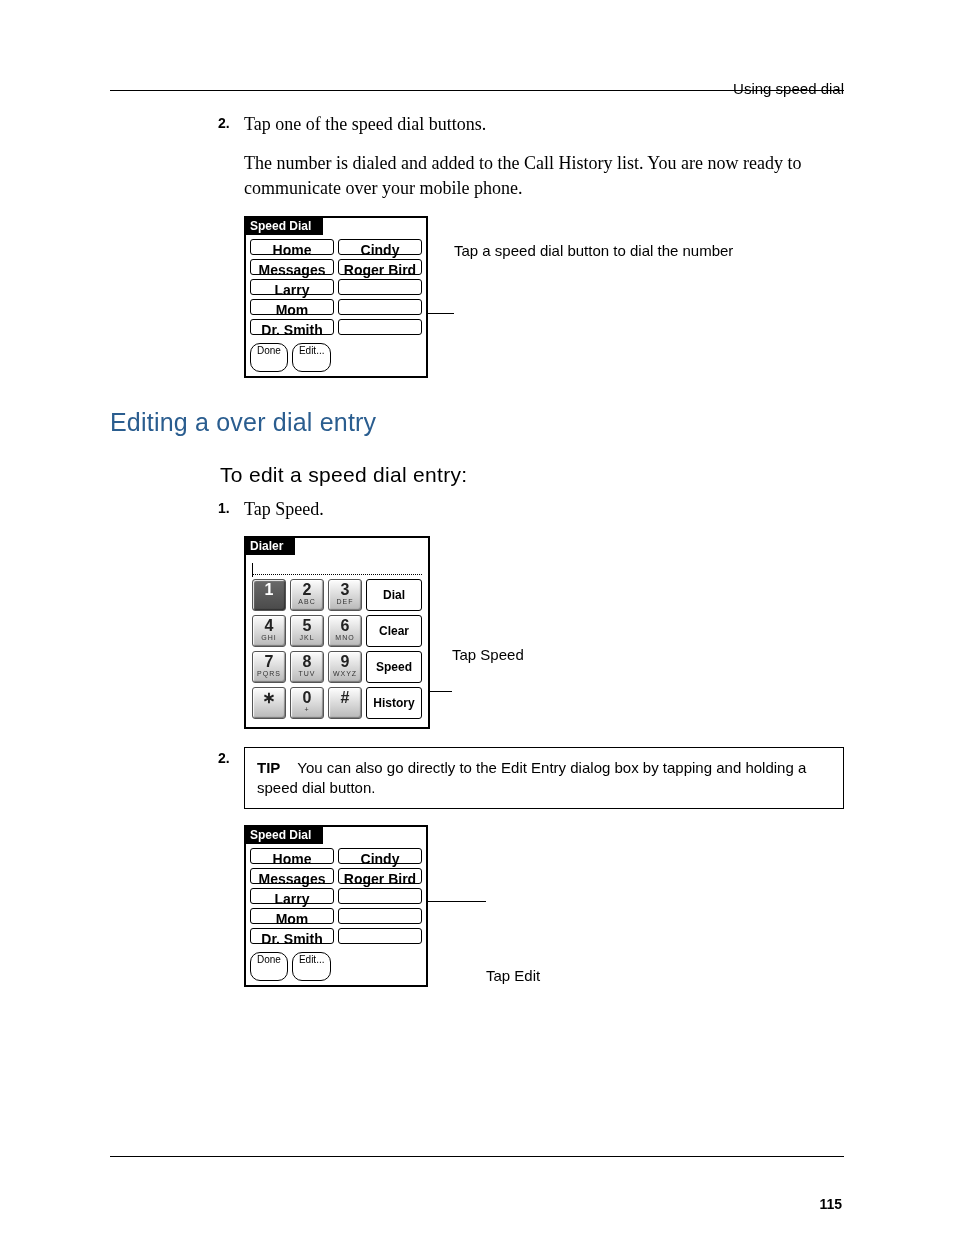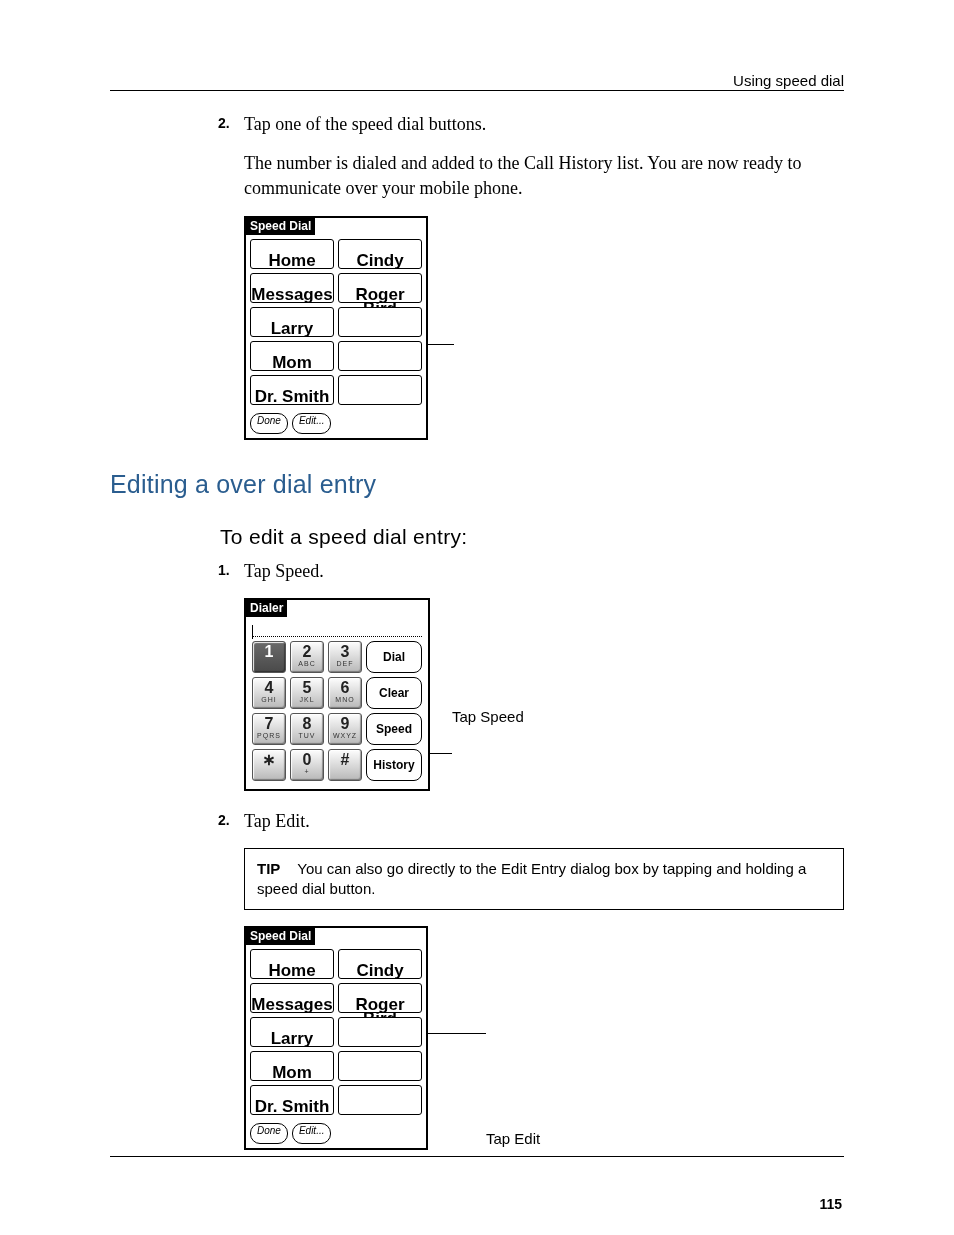--- a/index.html
+++ b/index.html
@@ -14,21 +14,21 @@
     margin: 0;
     width: var(--page-width);
     height: var(--page-height);
     font-family: "Palatino Linotype", Palatino, Georgia, "Times New Roman", serif;
     color: var(--text-color);
     position: relative;
     background: #fff;
   }
   .running-head {
     position: absolute;
-    top: 72px;
+    top: 80px;
     right: 110px;
     font-family: Arial, Helvetica, sans-serif;
     font-size: 15px;
   }
   .rule-top {
     position: absolute;
     top: 90px;
     left: 110px;
     right: 110px;
     border-top: 1px solid #000;
@@ -121,56 +121,55 @@
     font-family: Arial, Helvetica, sans-serif;
   }
   .palm-titlebar {
     display: flex;
   }
   .palm-title {
     background: #000;
     color: #fff;
     font-weight: bold;
     font-size: 12px;
-    padding: 1px 4px 2px 4px;
+    padding: 1px 12px 2px 4px;
   }
   .sd-grid {
     padding: 4px;
   }
   .sd-row {
     display: flex;
     gap: 4px;
     margin-bottom: 4px;
   }
   .sd-btn {
     flex: 1;
     border: 1px solid #000;
     border-radius: 3px;
     text-align: center;
-    font-size: 17px;
-    font-weight: bold;
-    padding: 14px 0;
+    font-size: 14px;
+    font-weight: bold;
+    padding: 3px 0;
     height: 16px;
     line-height: 14px;
     background: #fff;
   }
   .sd-footer {
     display: flex;
     gap: 4px;
     padding: 0 4px 4px 4px;
   }
   .pill {
     border: 1px solid #000;
     border-radius: 10px;
     font-size: 10px;
     padding: 0 6px;
     line-height: 14px;
-    height: 21px;
-    background: #fff;
-    font-style: italic;
+    height: 29px;
+    background: #fff;
   }
 
   
   .dialer-screen {
     width: 186px;
     border: 2px solid #000;
     background: #fff;
     font-family: Arial, Helvetica, sans-serif;
     padding-bottom: 4px;
   }
@@ -222,21 +221,21 @@
     color: #333;
     display: block;
   }
   .key3d.selected {
     background: linear-gradient(#6a6a6a,#4a4a4a);
   }
   .key3d.selected .big { color:#fff; }
   .side-btn {
     flex: 1;
     border: 1px solid #000;
-    border-radius: 8px;
+    border-radius: 3px;
     background: #fff;
     font-weight: bold;
     font-size: 12px;
     display: flex;
     align-items: center;
     justify-content: center;
     height: 32px;
   }
 
   
@@ -298,20 +297,21 @@
           <div class="sd-btn">Dr. Smith</div>
           <div class="sd-btn"></div>
         </div>
       </div>
       <div class="sd-footer">
         <span class="pill">Done</span>
         <span class="pill">Edit...</span>
       </div>
     </div>
     <div class="callout-line" style="width:26px; margin-top:34px;"></div>
+    <div class="callout" style="margin-top:26px;">Tap a speed dial button to dial the number</div>
   </div>
 
   <h2 class="heading-h2">Editing a over dial entry</h2>
 
   <div class="subheading">To edit a speed dial entry:</div>
 
   <ol class="steps">
     <li>
       <span class="marker">1.</span>
       <div class="body-text">
@@ -391,23 +391,20 @@
         </div>
       </div>
     </div>
     <div class="callout-line" style="width:22px; margin-top:118px;"></div>
     <div class="callout" style="margin-top:110px;">Tap Speed</div>
   </div>
 
   <ol class="steps">
     <li>
       <span class="marker">2.</span>
-      <div class="body-text">
-          <p>Tap Edit.</p>
-        </div>
     </li>
   </ol>
 
   <div class="tip">
     <span class="tip-label">TIP</span><span>You can also go directly to the Edit Entry dialog box by tapping and holding a speed dial button.</span>
   </div>
 
   <div class="figure-row" style="align-items:flex-end; margin-bottom:0;">
     <div class="palm-screen">
       <div class="palm-titlebar">

